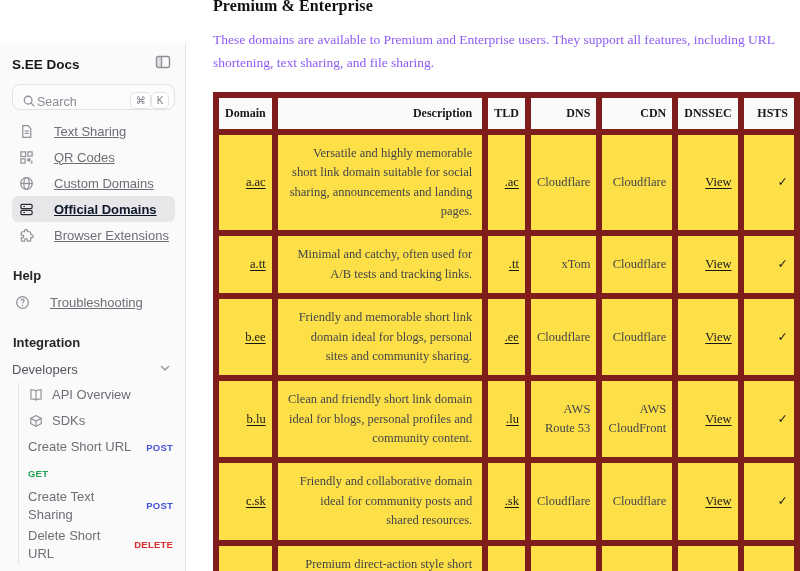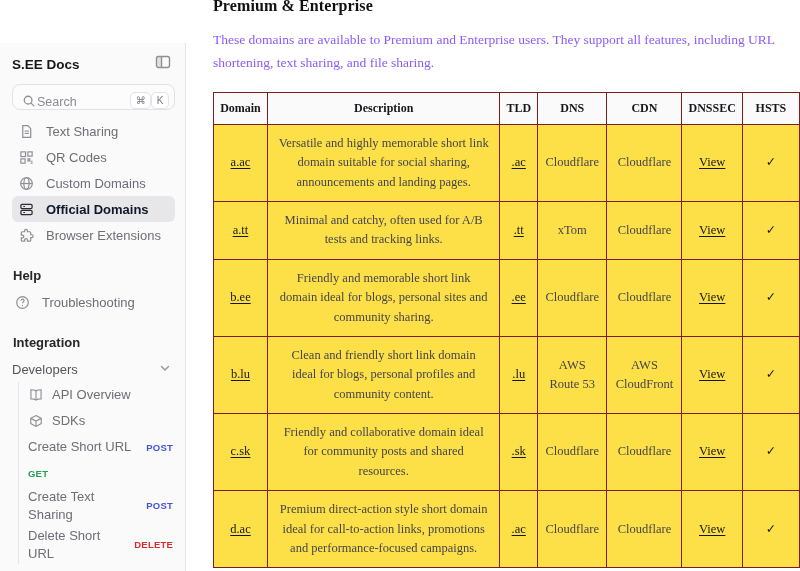--- a/index.html
+++ b/index.html
@@ -17,22 +17,22 @@
   .searchbox { margin-top:10px; height:26px; background:#fcfcfd; border:1px solid #e2e2e6;
     border-radius:8px; display:flex; align-items:flex-end; padding:0 5px 0 8px; }
   .searchbox input { border:none; outline:none; background:transparent; flex:1; min-width:0;
     font-size:12.5px; color:#33333a; font-family:inherit; }
   .searchbox input::placeholder { color:#8a8a93; }
   .kbd { font-size:10px; color:#7c7c85; background:#fff; border:1px solid #e4e4e8;
     border-radius:5px; padding:1.5px 4.5px; line-height:1.2; }
   .sb-icon { width:16px; height:16px; display:flex; align-items:center; justify-content:center;
     color:#909099; flex:none; }
   .nav { margin-top:8px; }
-  .nav-item { display:flex; align-items:center; gap:12px; height:26px; padding:0 6px;
-    border-radius:6px; font-size:13px; color:#6e6e77; cursor:pointer; }
+  .nav-item { display:flex; align-items:center; gap:20px; height:26px; padding:0 6px;
+    border-radius:6px; font-size:13px; color:#6e6e77; cursor:pointer;text-decoration:underline; }
   .nav-item.selected { background:#e7e7ea; color:#0f172a; font-weight:600; }
   .nav-item.selected .sb-icon { color:#2b2b31; }
   .section-label { font-size:13px; font-weight:600; color:#27272a; margin:20px 0 6px 1px; }
   .collapsible { display:flex; align-items:center; justify-content:space-between; height:26px;
     font-size:13px; color:#55555e; cursor:pointer; padding-right:4px; margin-top:2px; }
   .chev { color:#9a9aa2; }
   .sublist { margin-left:6px; border-left:1px solid #e6e6e9; padding-left:7px; }
   .sub-item { display:flex; align-items:center; gap:8px; min-height:26px; padding:2px 2px;
     font-size:13px; color:#6e6e77; cursor:pointer; }
   .sub-item .lbl { flex:1; line-height:1.35; }
@@ -40,21 +40,21 @@
   .m-post { color:#4352d9; } .m-get { color:#1fa052; } .m-delete { color:#d92d2d; }
 
   
   .main { flex:1; padding:0 0 0 27px; overflow:hidden;font-family:Liberation Serif, serif; }
   .page-title { font-size:16px; font-weight:700; color:#111114; margin-top:-3px; letter-spacing:.1px; }
   .intro { margin-top:14px; font-size:13.5px; line-height:1.7; color:#8b5cf6; max-width:578px; }
 
   table { border-collapse:collapse; table-layout:fixed; margin-top:17px; font-size:12.5px; }
   col.c-domain{width:54px;} col.c-desc{width:261px;} col.c-tld{width:32px;}
   col.c-dns{width:70px;} col.c-cdn{width:76px;} col.c-dnssec{width:60px;} col.c-hsts{width:60px;}
-  th,td { border:1px solid #7f1d1d; vertical-align:middle; text-align:center;margin-left:20px; }
+  th,td { border:6px solid #7f1d1d; vertical-align:middle; text-align:right;margin-left:20px; }
   th { background:#fafafb; font-size:12px; font-weight:700; color:#17171b;
     padding:8px 6px; white-space:nowrap; }
   th.desc, td.desc { padding-left:10px; padding-right:10px; }
   td { background:#fde047; color:#44444b; padding:9px 6px; line-height:1.55; }
   td.desc { color:#44444b; }
   a.tlink { color:#17171b; font-weight:500; text-decoration:underline; text-underline-offset:2px; cursor:pointer; }
   td.check { color:#17171b; }
 </style>
 </head>
 <body>

